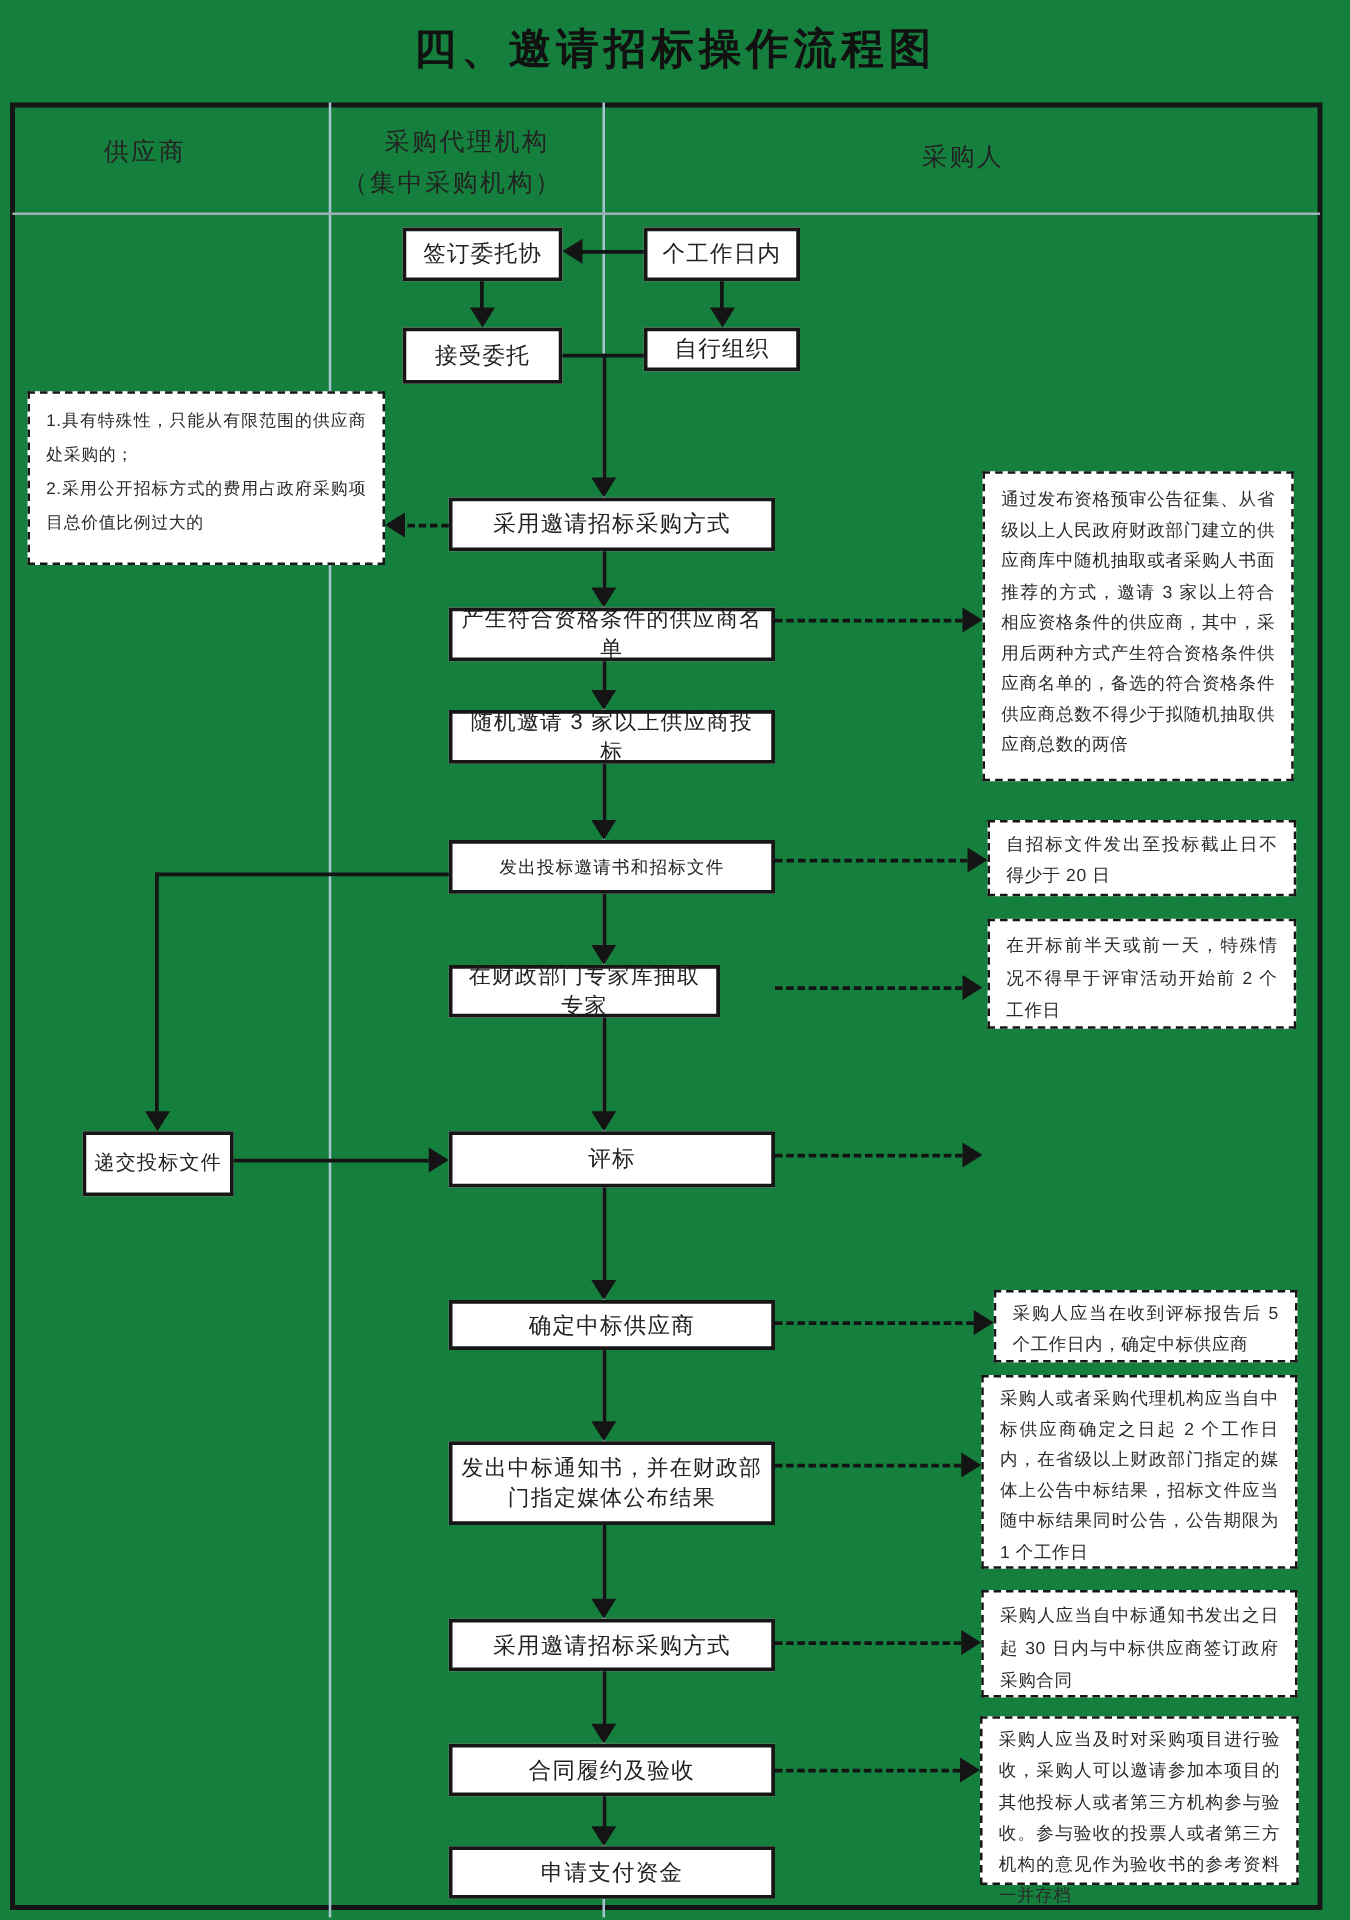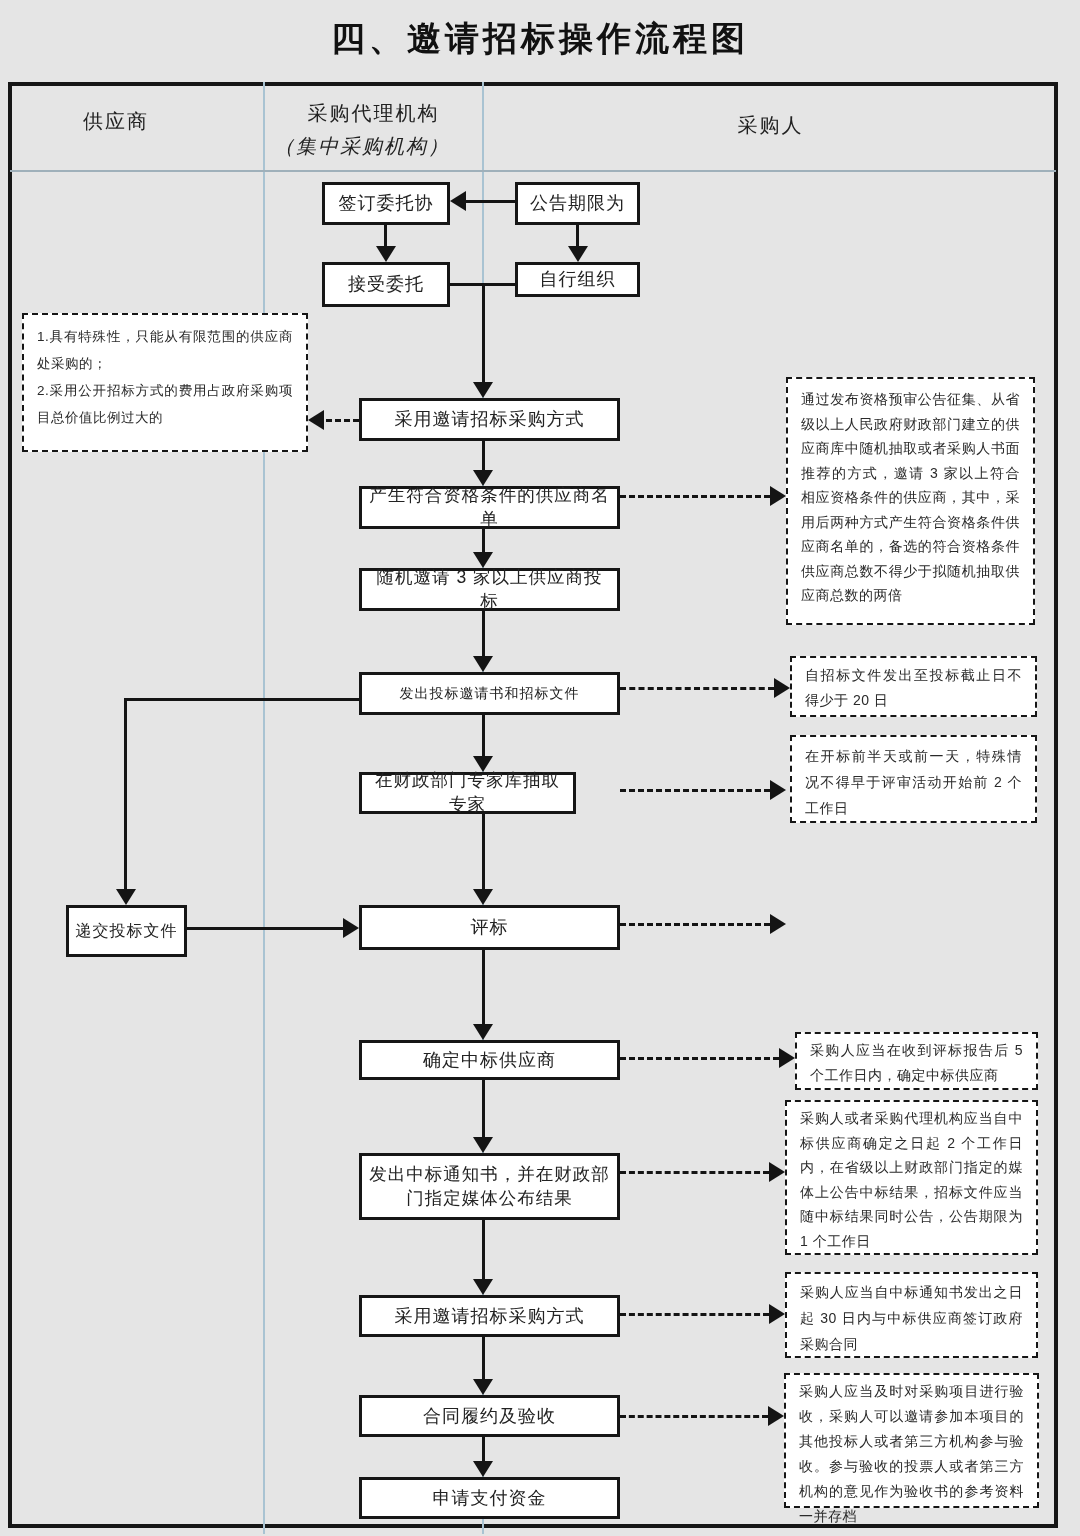--- a/index.html
+++ b/index.html
@@ -1,17 +1,17 @@
 <!DOCTYPE html>
 <html><head>
 <meta charset="utf-8">
 <style>
   html,body{margin:0;padding:0;background:#ffffff;}
   #canvas{
-    position:relative;width:1080px;height:1536px;background:#e5e5e5;
+    position:relative;width:1080px;height:1536px;background:#15803d;
     font-family:"Liberation Sans",sans-serif;color:#1c1c1c;overflow:hidden;
   }
   .abs{position:absolute;box-sizing:border-box;}
   .title{
     left:0;top:16px;width:1080px;text-align:center;
     font-size:34px;font-weight:bold;letter-spacing:4px;color:#111;
   }
   .outer{
     left:8px;top:82px;width:1050px;height:1446px;
     border:4px solid #161616;background:transparent;
@@ -46,25 +46,25 @@
 
   <div class="abs outer"></div>
 
   <div class="abs coldiv" style="left:263px;top:82px;height:1452px;"></div>
   <div class="abs coldiv" style="left:482px;top:82px;height:1452px;"></div>
 
   <div class="abs hline" style="left:10px;top:170px;width:1046px;"></div>
 
   <div class="abs hdr" style="left:8px;top:108px;width:216px;">供应商</div>
   <div class="abs hdr" style="left:264px;top:100px;width:219px;">采购代理机构</div>
-  <div class="abs hdr" style="left:264px;top:133px;width:196px;font-style:italic;">（集中采购机构）</div>
+  <div class="abs hdr" style="left:264px;top:133px;width:196px;">（集中采购机构）</div>
   <div class="abs hdr" style="left:483px;top:112px;width:575px;">采购人</div>
 
   <div class="abs node" style="left:322px;top:182px;width:128px;height:43px;">签订委托协</div>
-  <div class="abs node" style="left:515px;top:182px;width:125px;height:43px;">公告期限为</div>
+  <div class="abs node" style="left:515px;top:182px;width:125px;height:43px;">个工作日内</div>
   <div class="abs node" style="left:322px;top:262px;width:128px;height:45px;">接受委托</div>
   <div class="abs node" style="left:515px;top:262px;width:125px;height:35px;">自行组织</div>
 
   <div class="abs node" style="left:359px;top:398px;width:261px;height:43px;">采用邀请招标采购方式</div>
   <div class="abs node" style="left:359px;top:486px;width:261px;height:43px;font-size:17.5px;">产生符合资格条件的供应商名单</div>
   <div class="abs node" style="left:359px;top:568px;width:261px;height:43px;font-size:17.5px;">随机邀请 3 家以上供应商投标</div>
   <div class="abs node" style="left:359px;top:672px;width:261px;height:43px;font-size:14px;">发出投标邀请书和招标文件</div>
   <div class="abs node" style="left:359px;top:772px;width:217px;height:42px;font-size:17.5px;">在财政部门专家库抽取专家</div>
   <div class="abs node" style="left:359px;top:905px;width:261px;height:45px;">评标</div>
   <div class="abs node" style="left:359px;top:1040px;width:261px;height:40px;">确定中标供应商</div>

